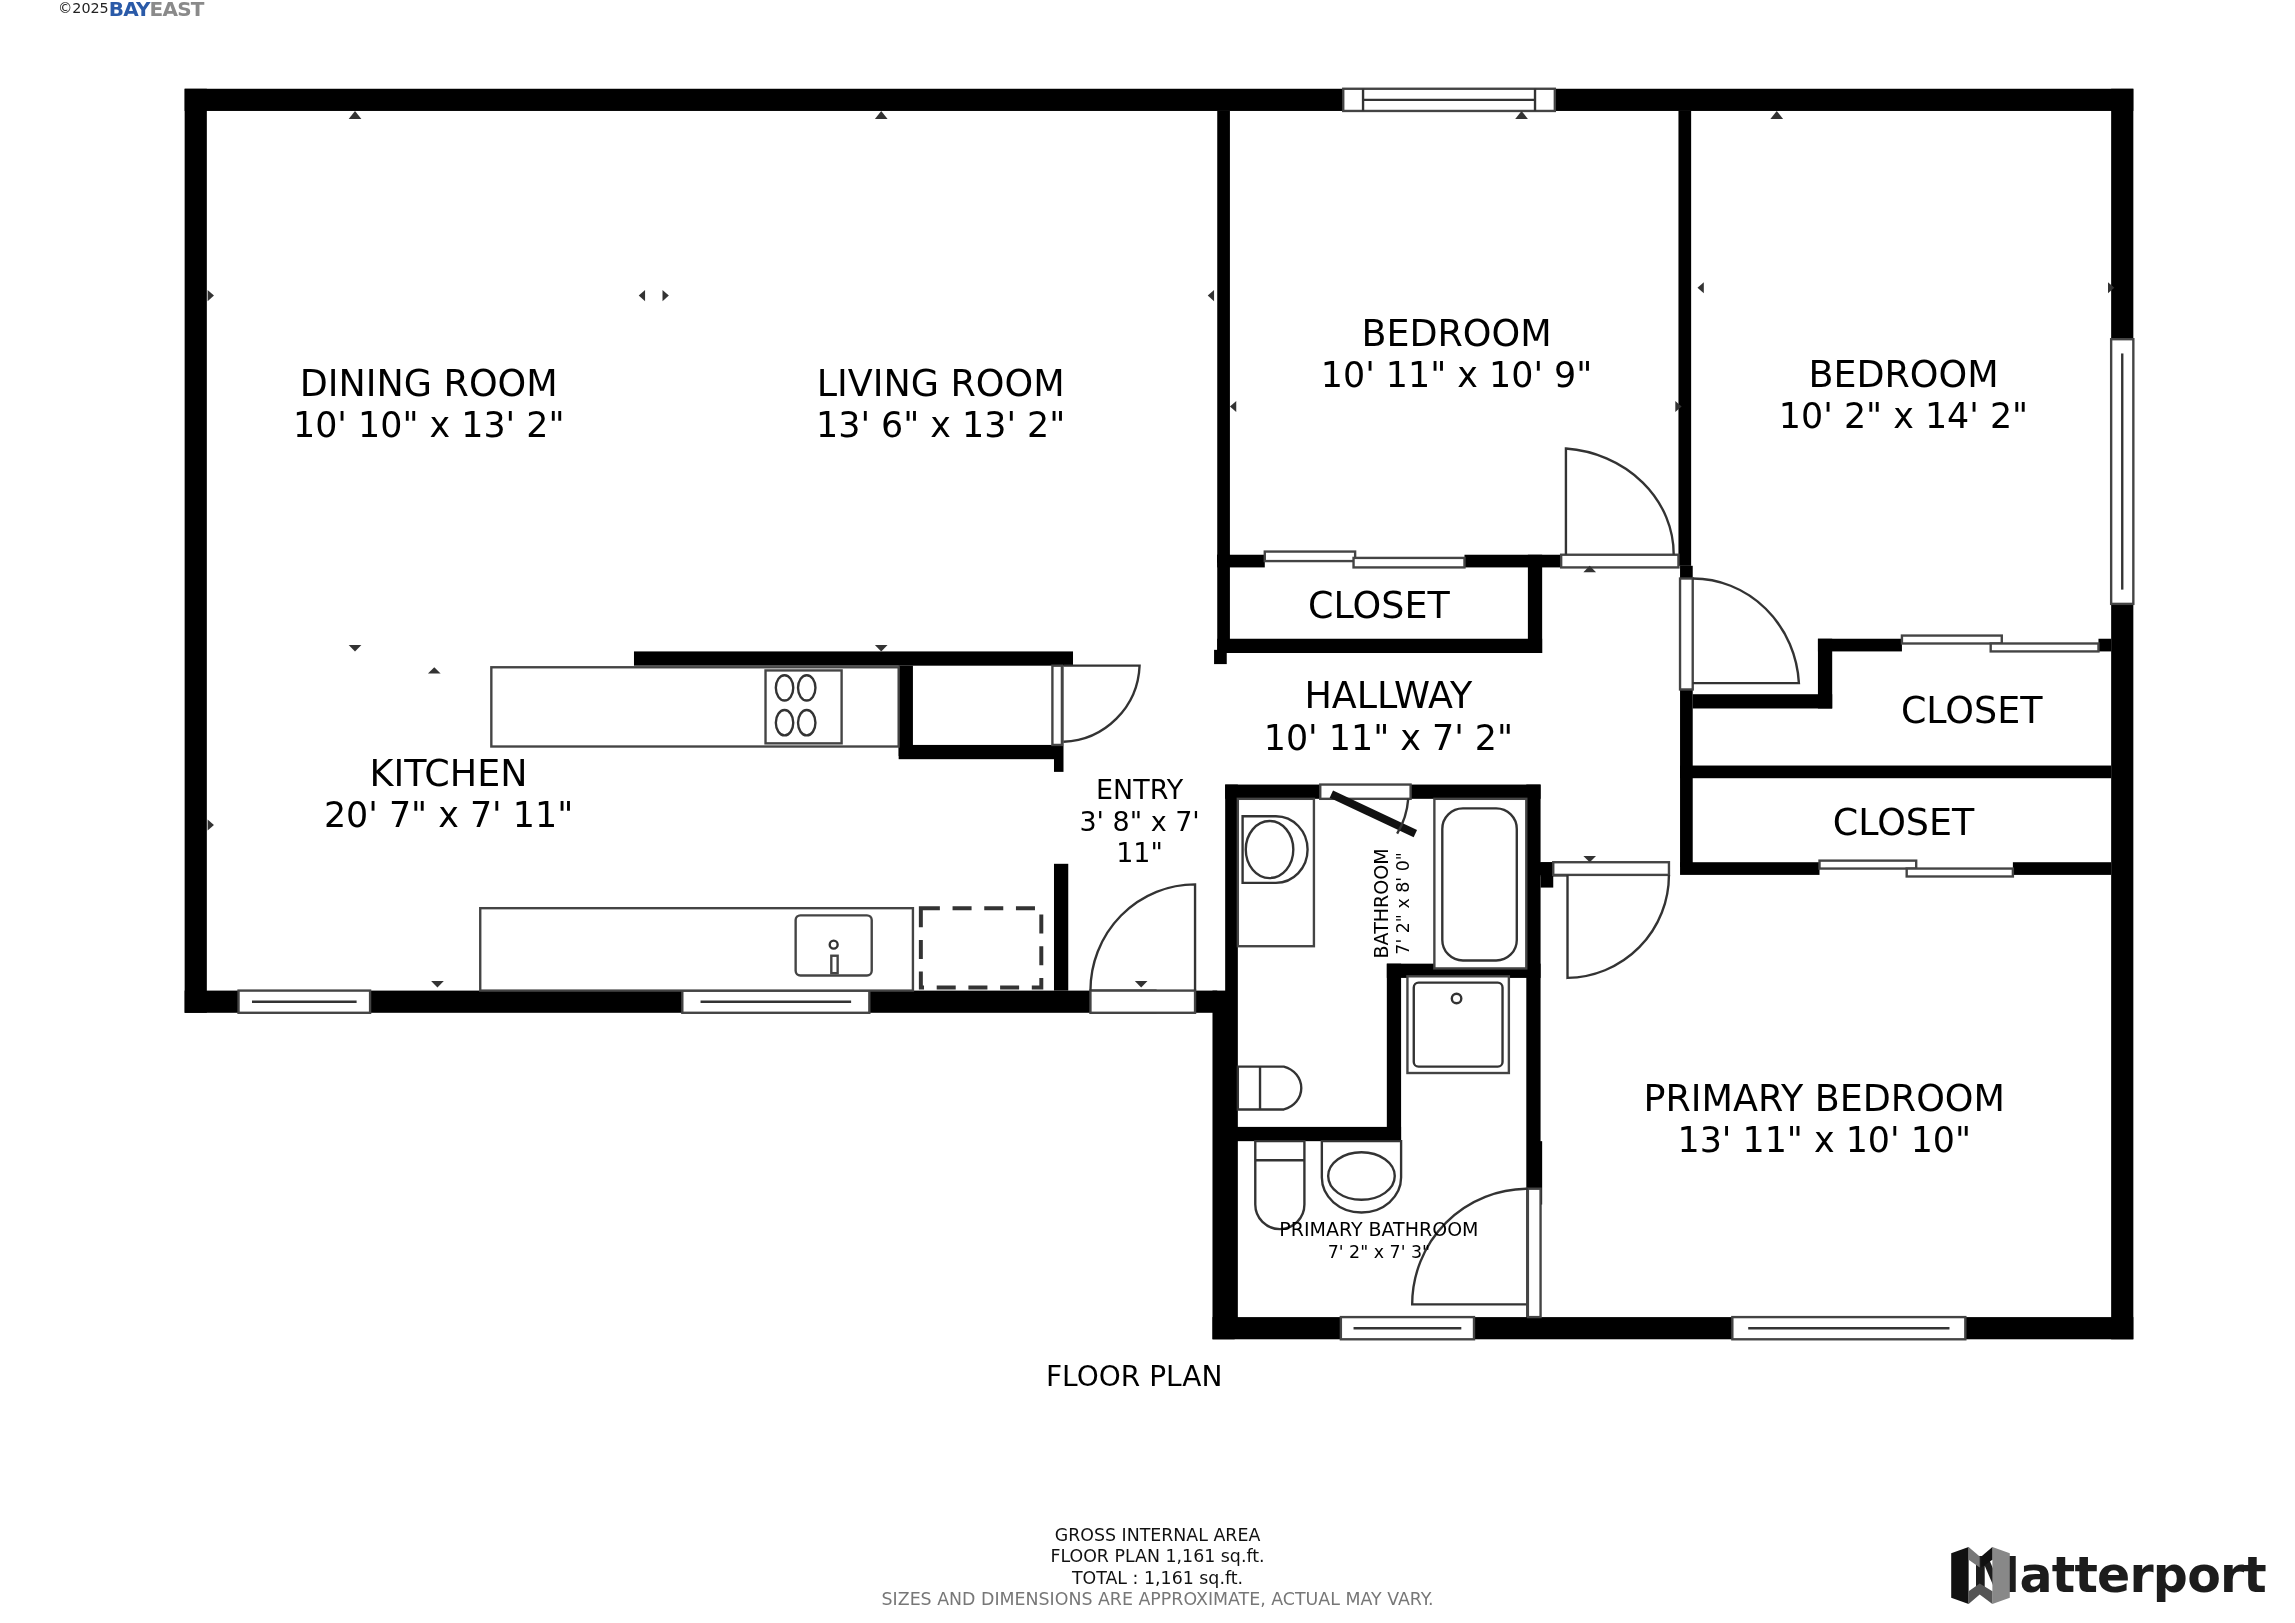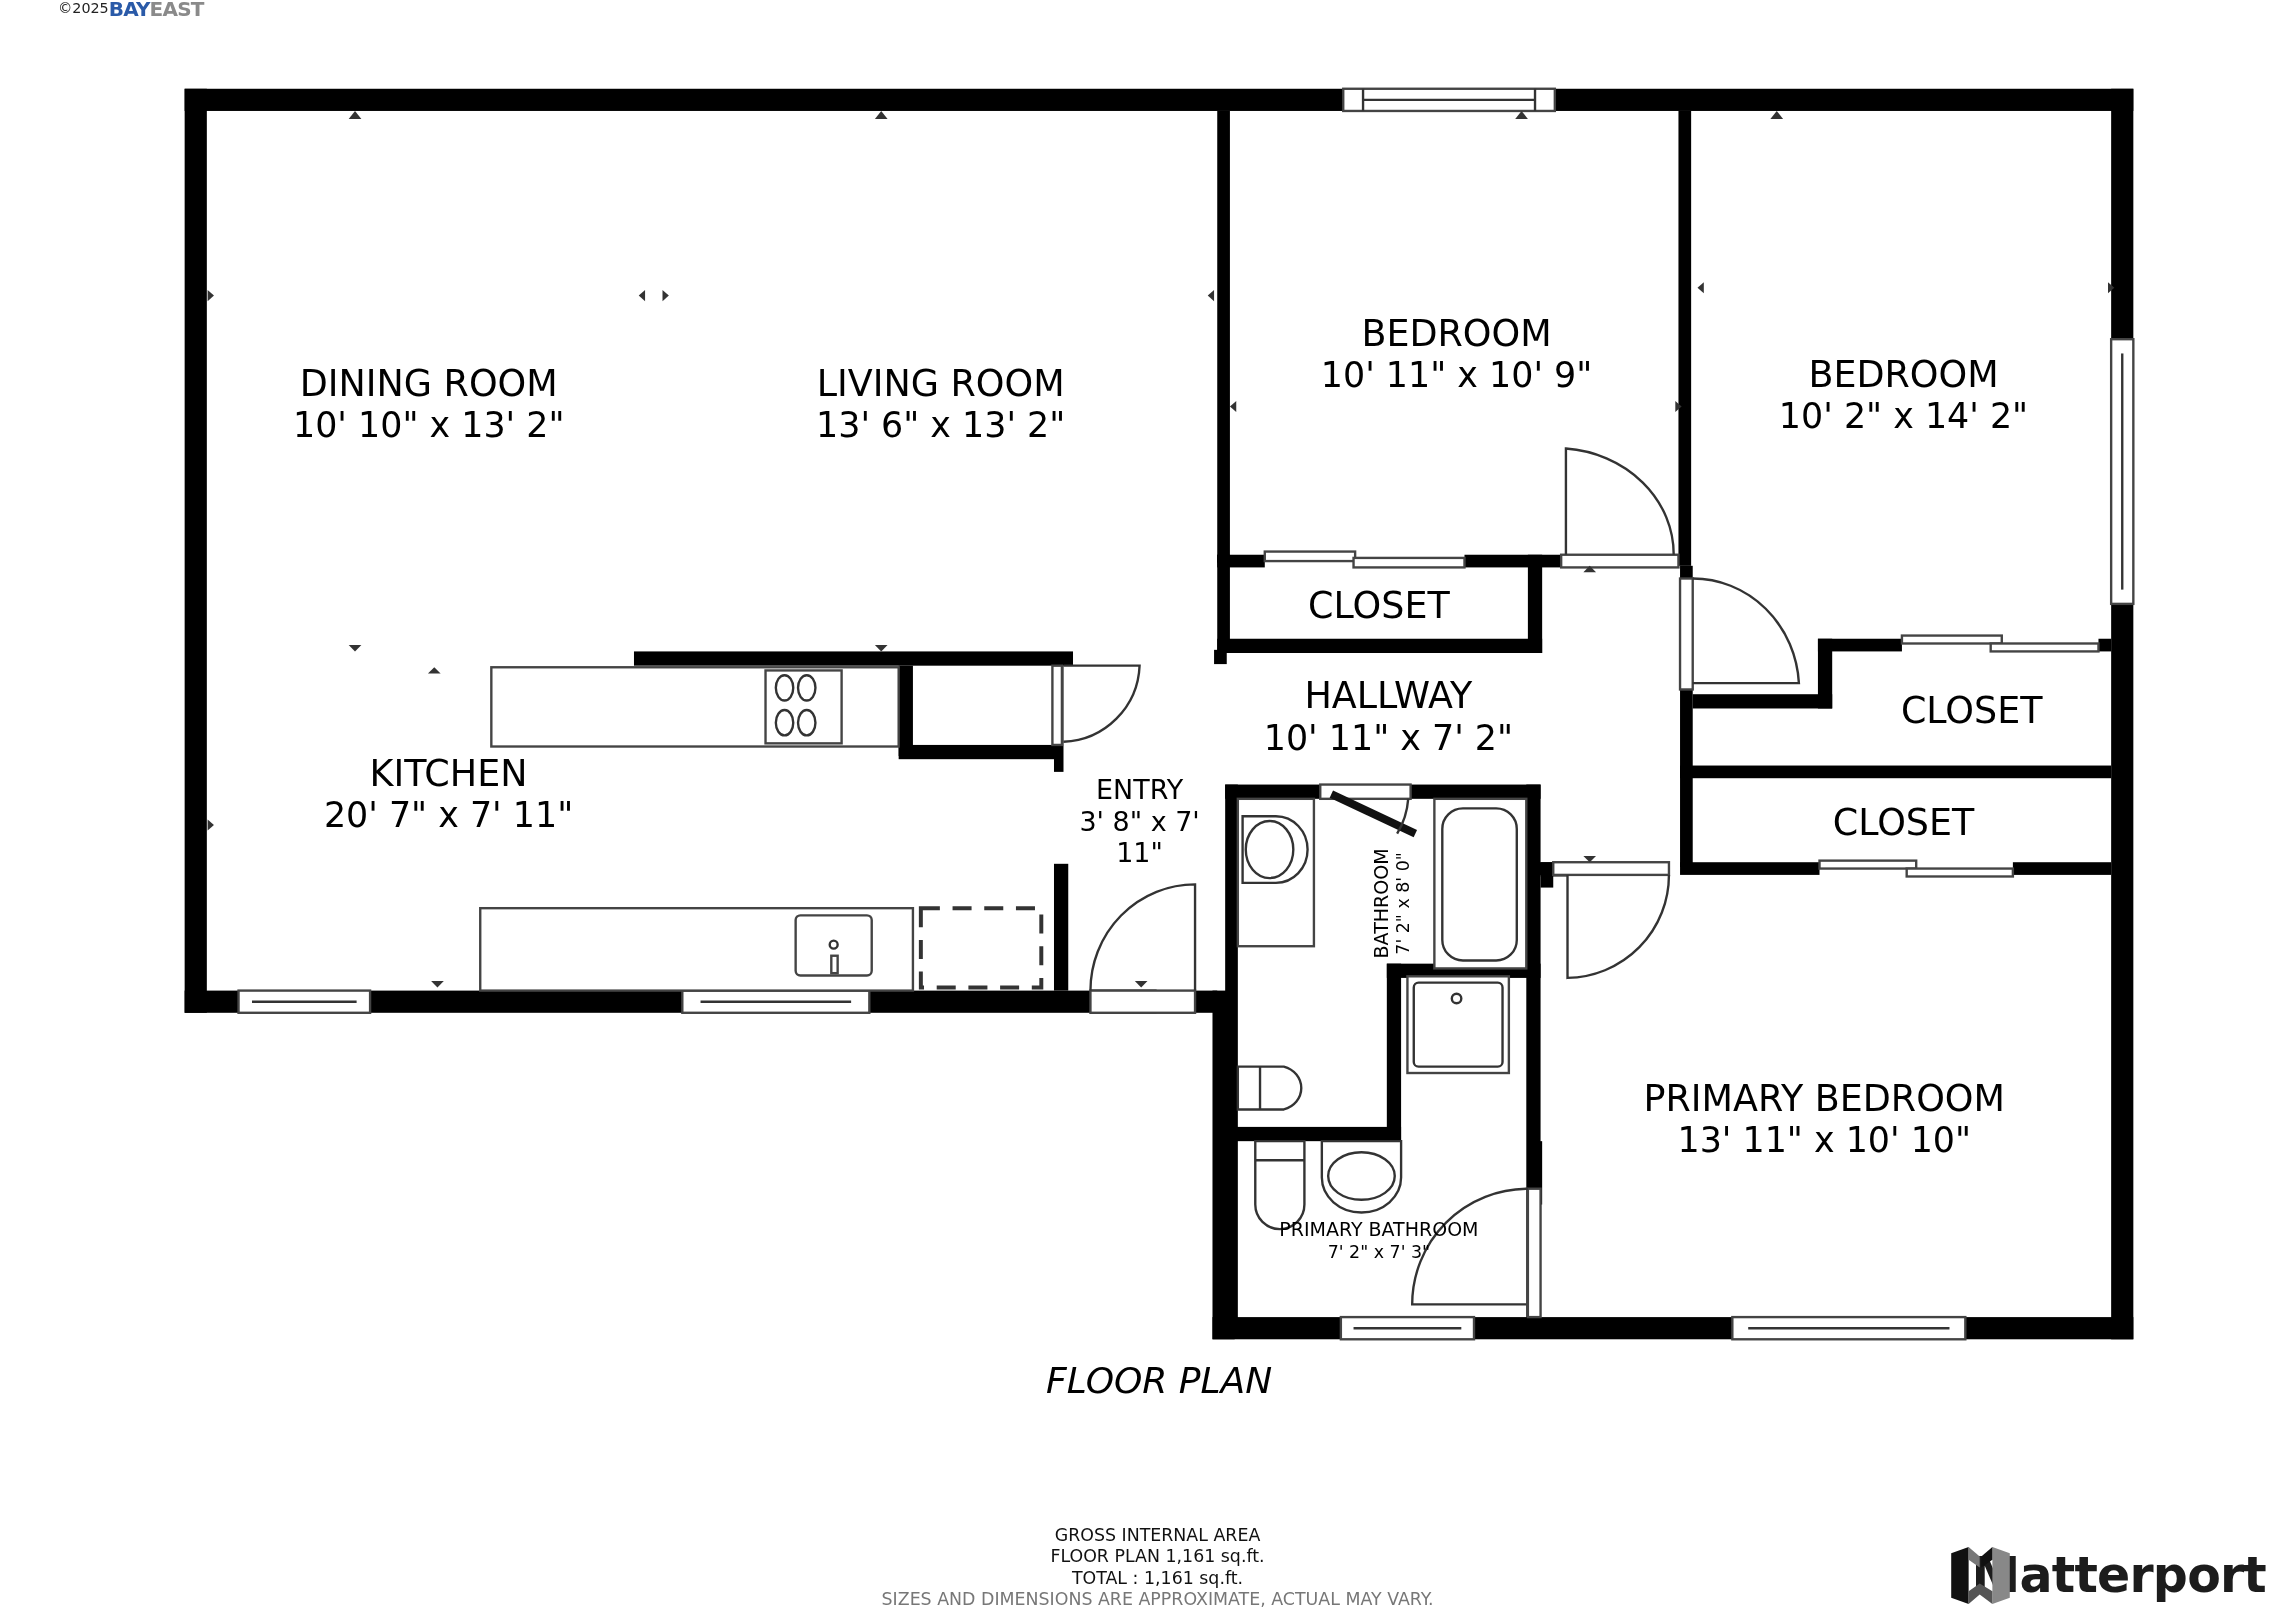--- a/index.html
+++ b/index.html
@@ -14,21 +14,21 @@
   .room-dim { font-size: 44px; }
   .small-name { font-size: 24px; }
   .small-dim { font-size: 22px; }
   .footer { position: absolute; left: 0; width: 1157px; text-align: center; font-family: "DejaVu Sans", sans-serif; color: #111; }
   .copyright { position: absolute; left: 14px; top: 0; font-family: "DejaVu Sans", sans-serif; font-size: 14.3px; color: #222; display: flex; align-items: flex-start; margin-left: 44px; }
   .bay { font-weight: bold; font-size: 20px; line-height: 19px; letter-spacing: -0.8px; }
   .bay .b { color: #2a5aa8; }
   .bay .e { color: #8a8a8a; }
   .brand { position: absolute; left: 1951px; top: 1547px; display: flex; align-items: center; }
   .brand-text { font-family: "DejaVu Sans", sans-serif; font-weight: bold; font-size: 49px; color: #1c1c1c; margin-left: 20.6px; letter-spacing: -0.8px; }
-  .plan-title { position: absolute; left: 1046px; top: 1360px; font-size: 36px; font-family: "DejaVu Sans", sans-serif; color: #000; font-style: italic; }
+  .plan-title { position: absolute; left: 1046px; top: 1360px; font-size: 28px; font-family: "DejaVu Sans", sans-serif; color: #000; }
 </style>
 </head>
 <body>
 
 <div class="copyright">
   <span>©2025</span>
   <span class="bay">
     <span class="b">BAY</span><span class="e">EAST</span>
   </span>
 </div>

